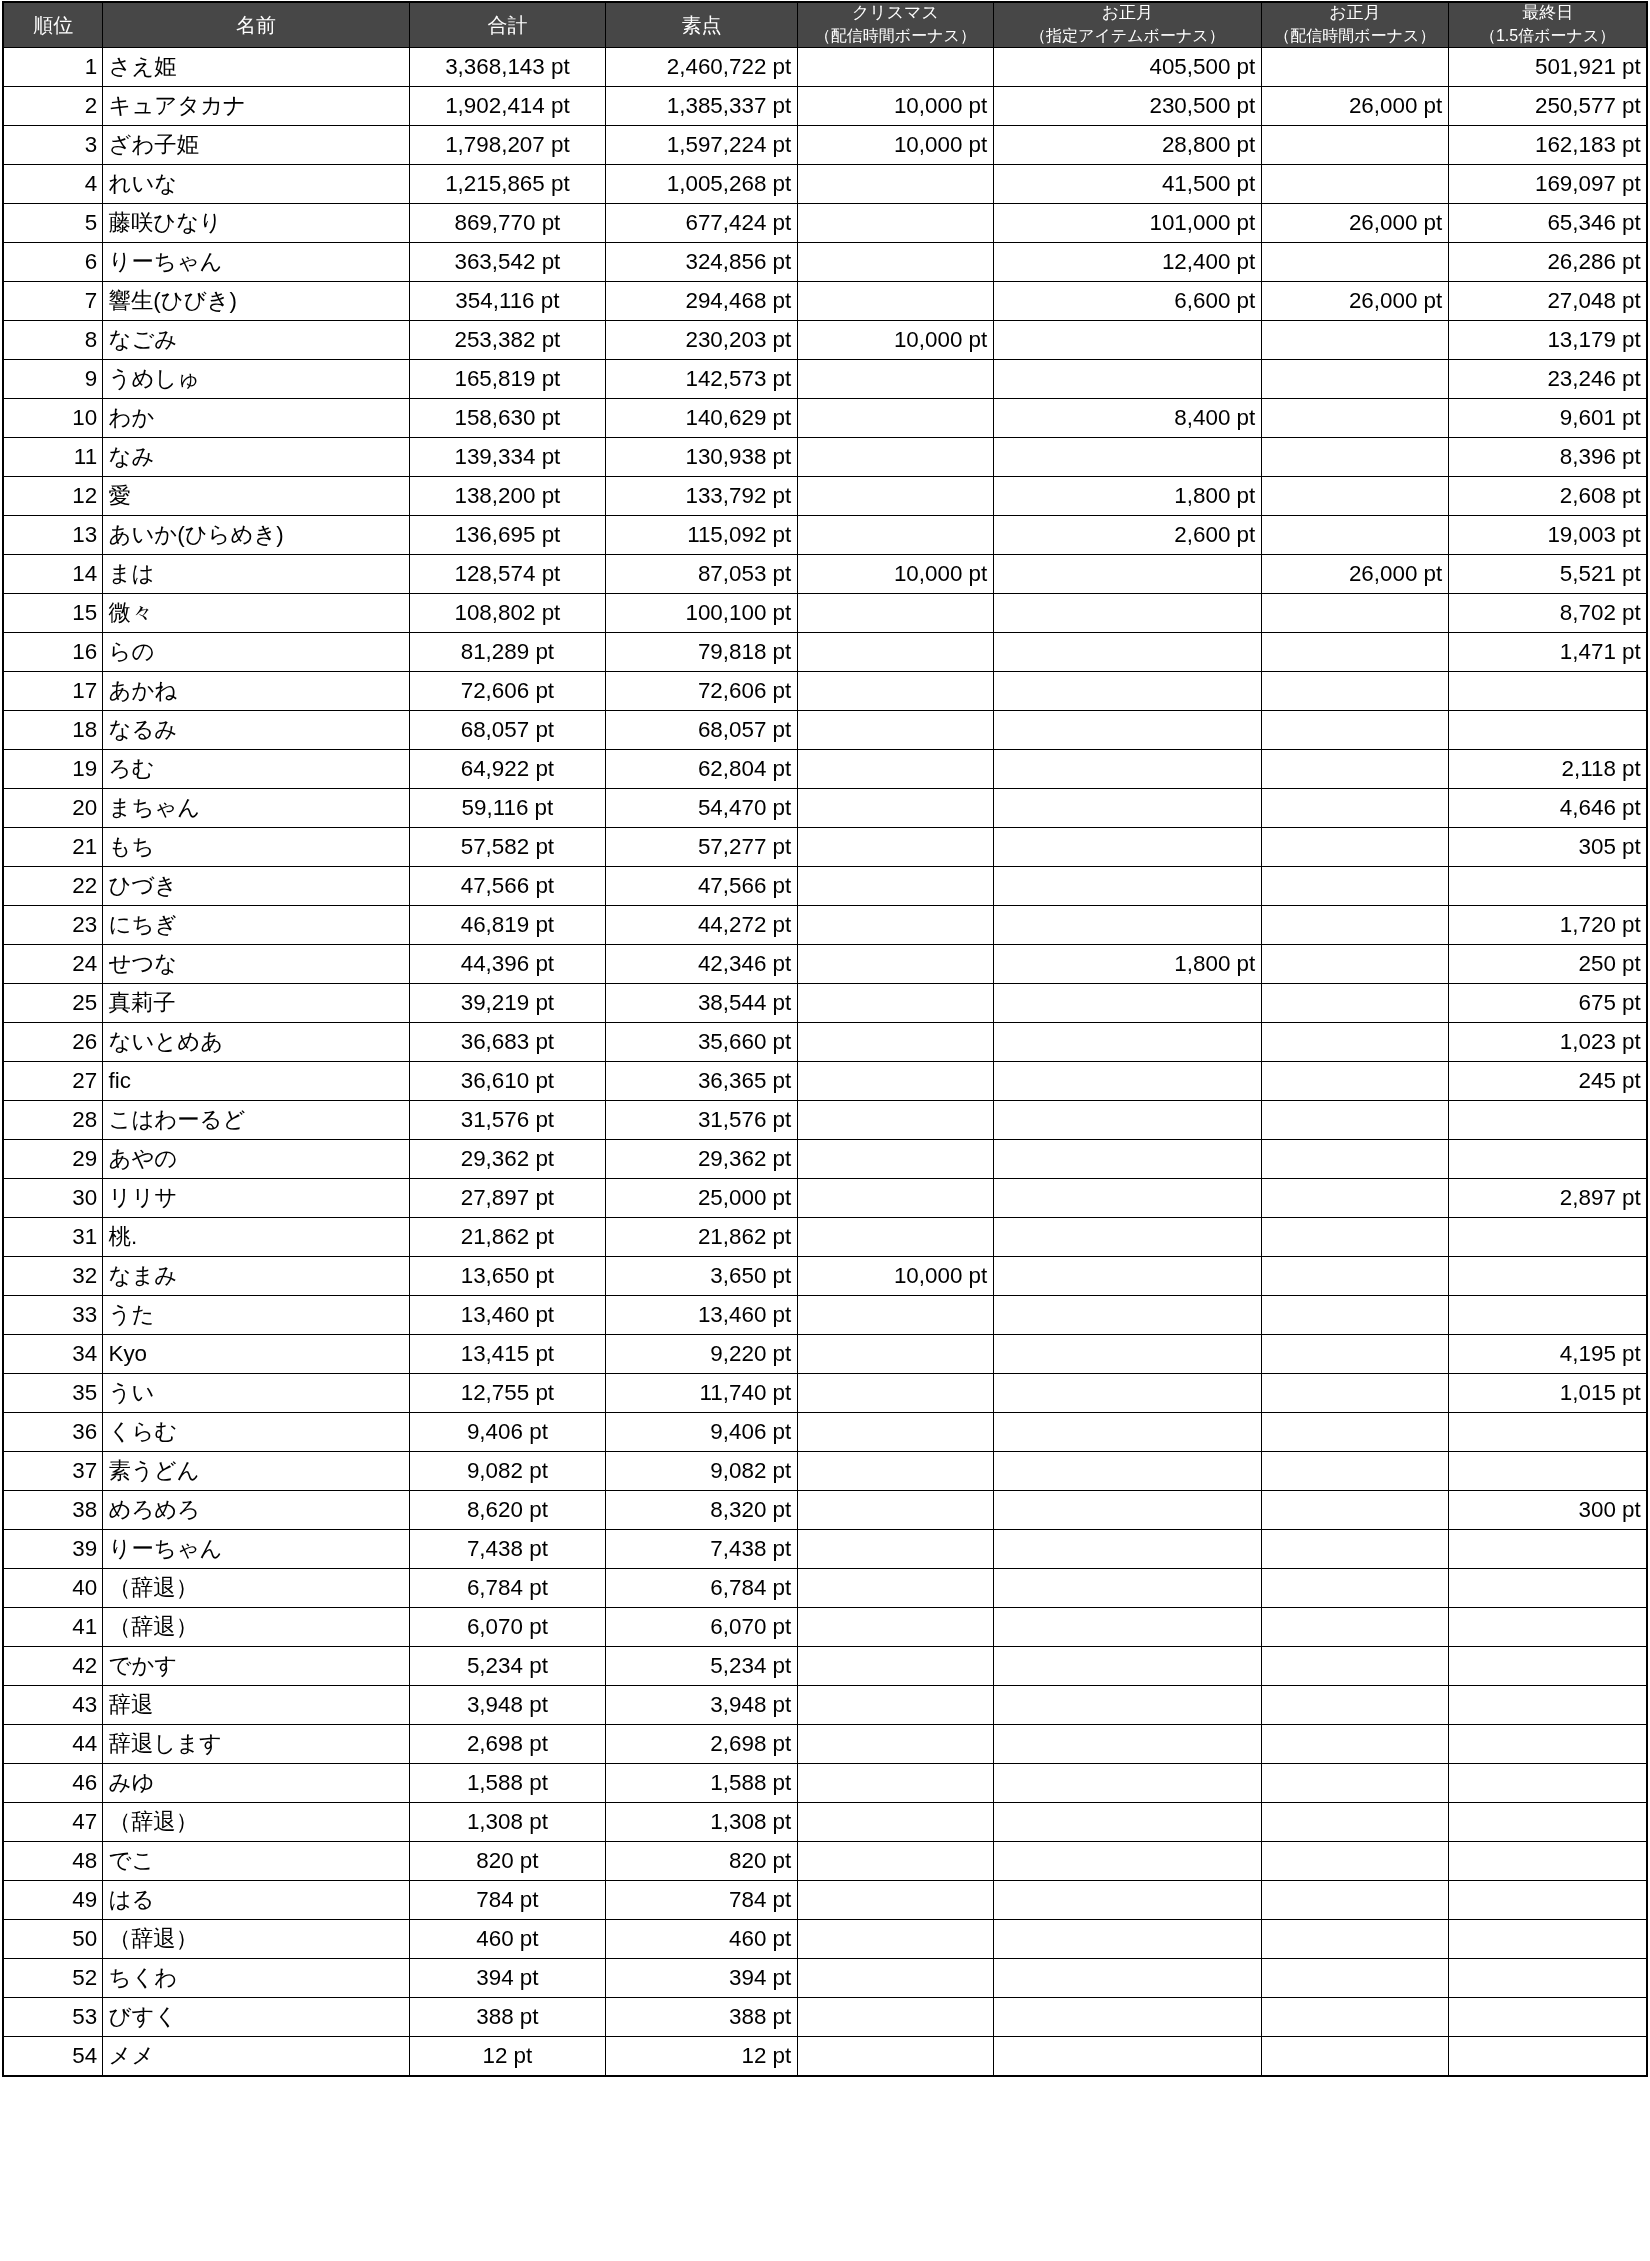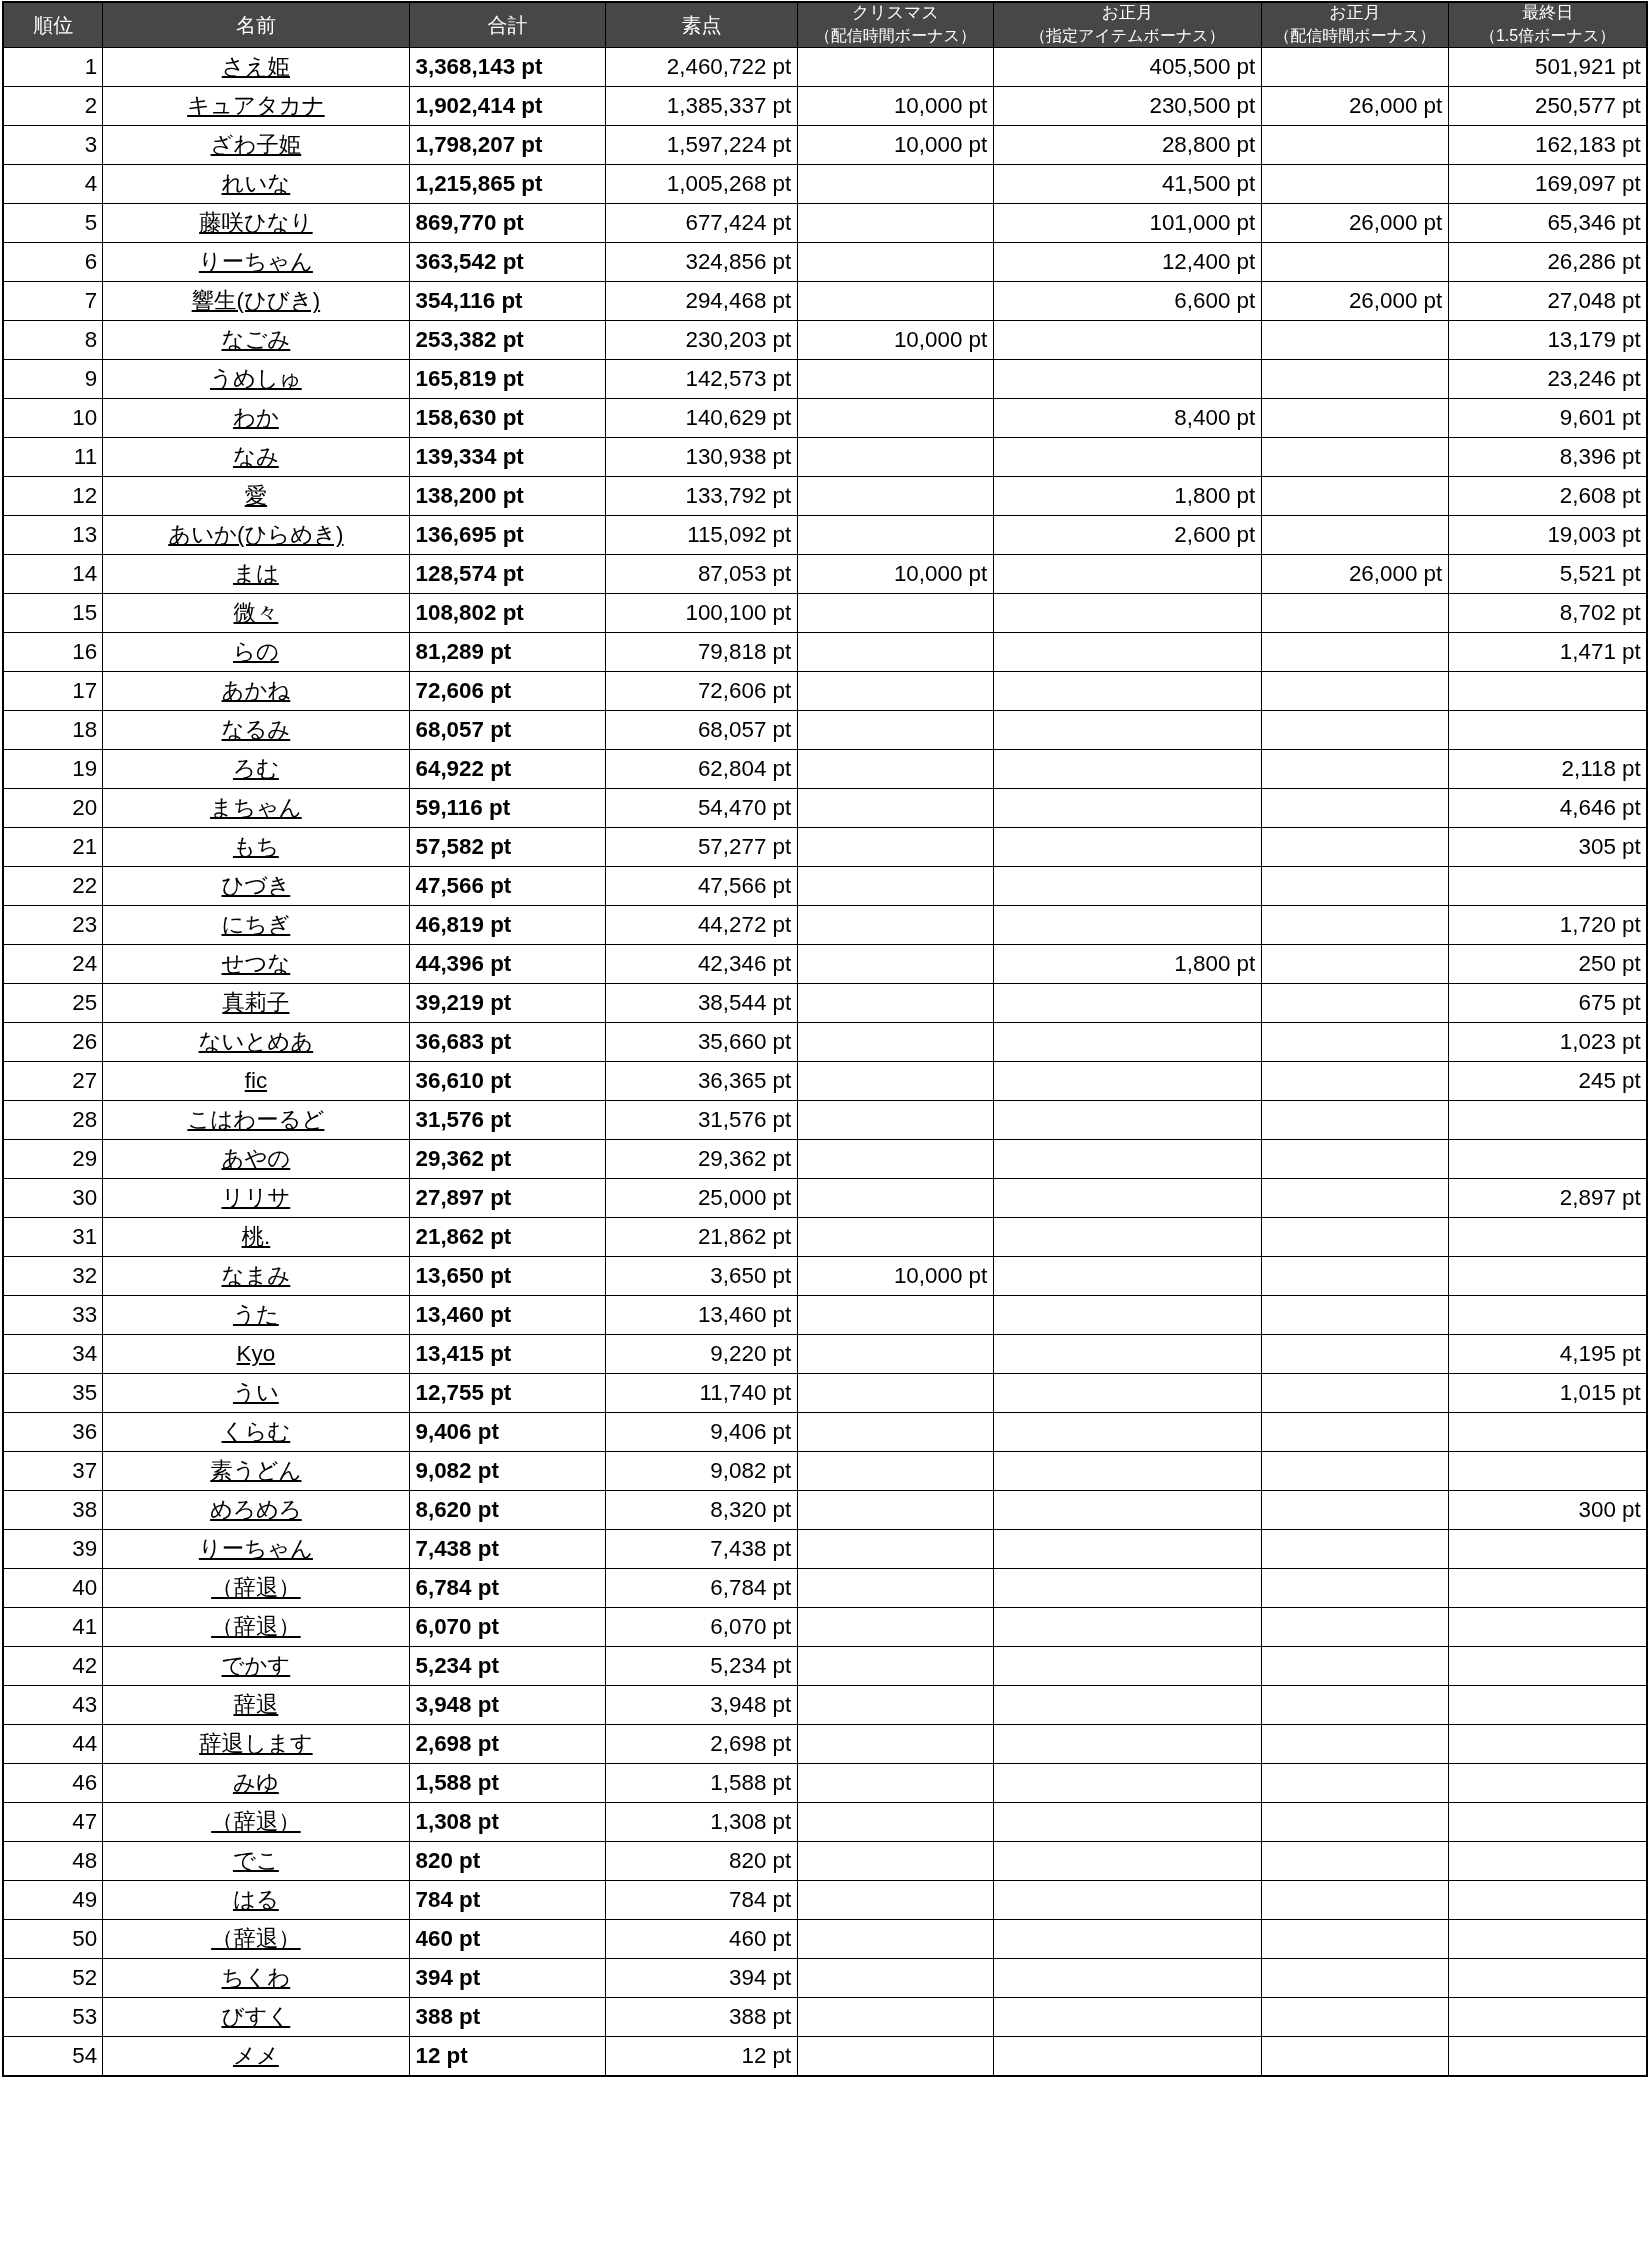--- a/index.html
+++ b/index.html
@@ -51,22 +51,22 @@
     font-size: 22.4px;
     padding: 0 5.6px;
     border-top-width: 2.4px;
     border-bottom-width: 2.4px;
     vertical-align: middle;
     white-space: nowrap;
     overflow: hidden;
     background: var(--row-bg, #fff);
   }
   td.rank  { text-align: right; padding-right: 4.8px; }
-  td.name  { text-align: center; text-decoration: underline; }
-  td.total { text-align: left; font-weight: bold; }
+  td.name  { text-align: left; }
+  td.total { text-align: center; font-weight: normal; }
   td.raw, td.bonus { text-align: right; }
 </style>
 </head>
 <body>
 
 <div class="page">
   <table class="ranking">
     <colgroup>
       <col style="width:99px">
       <col style="width:307px">

